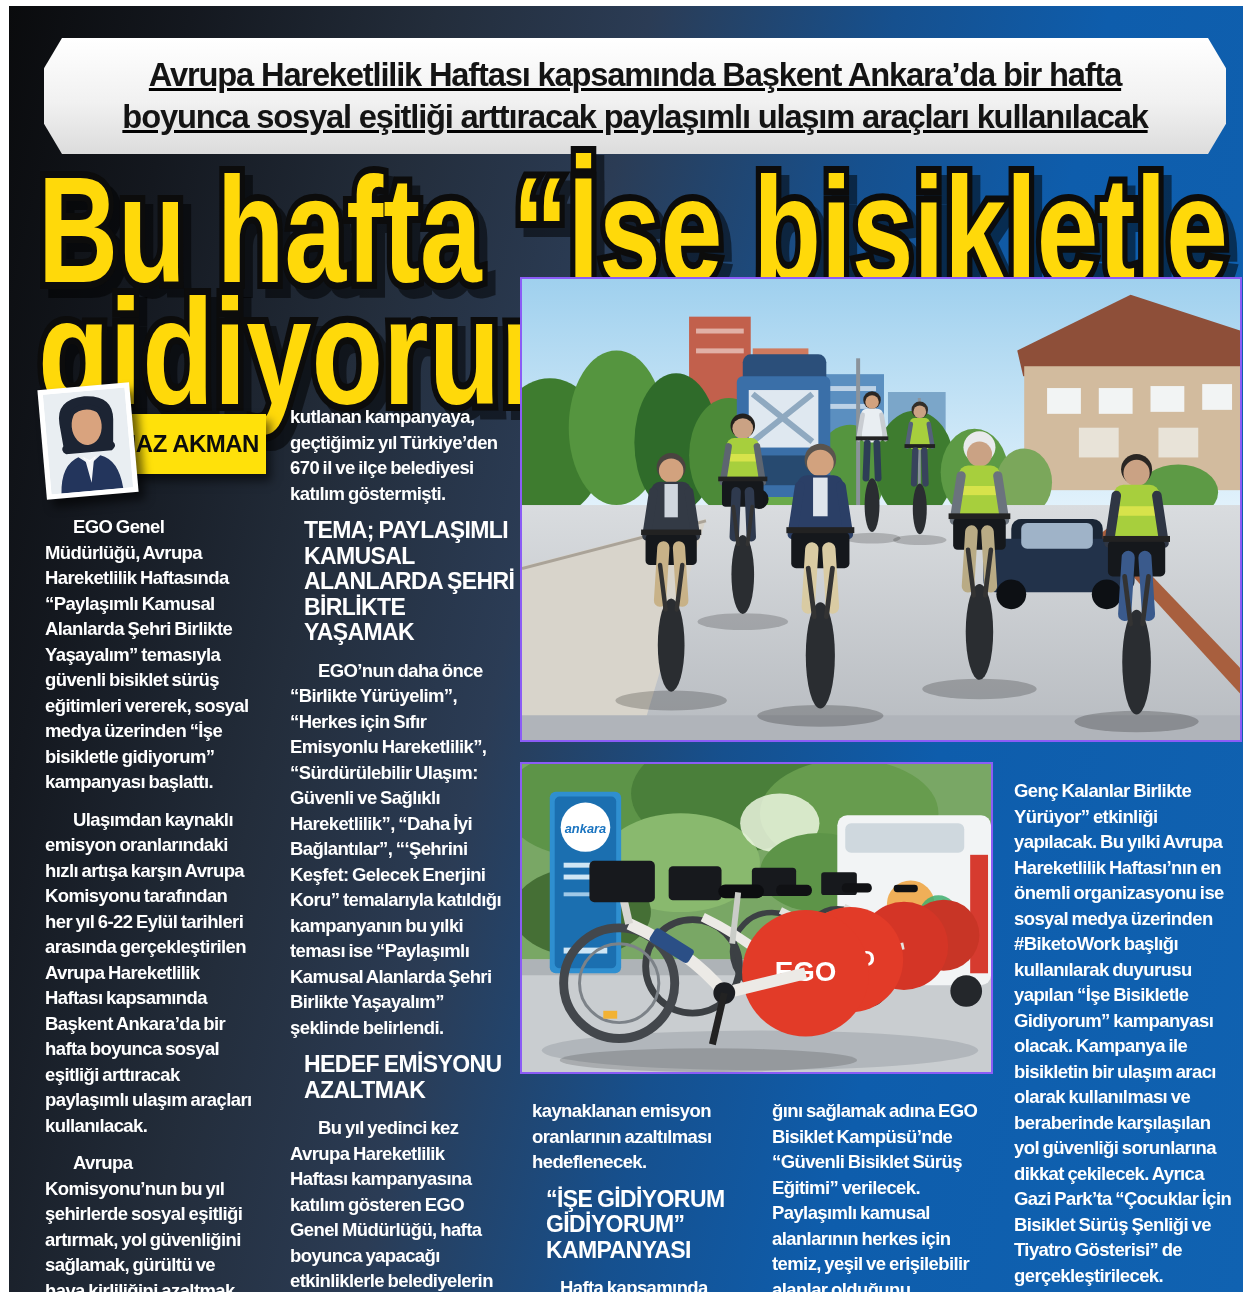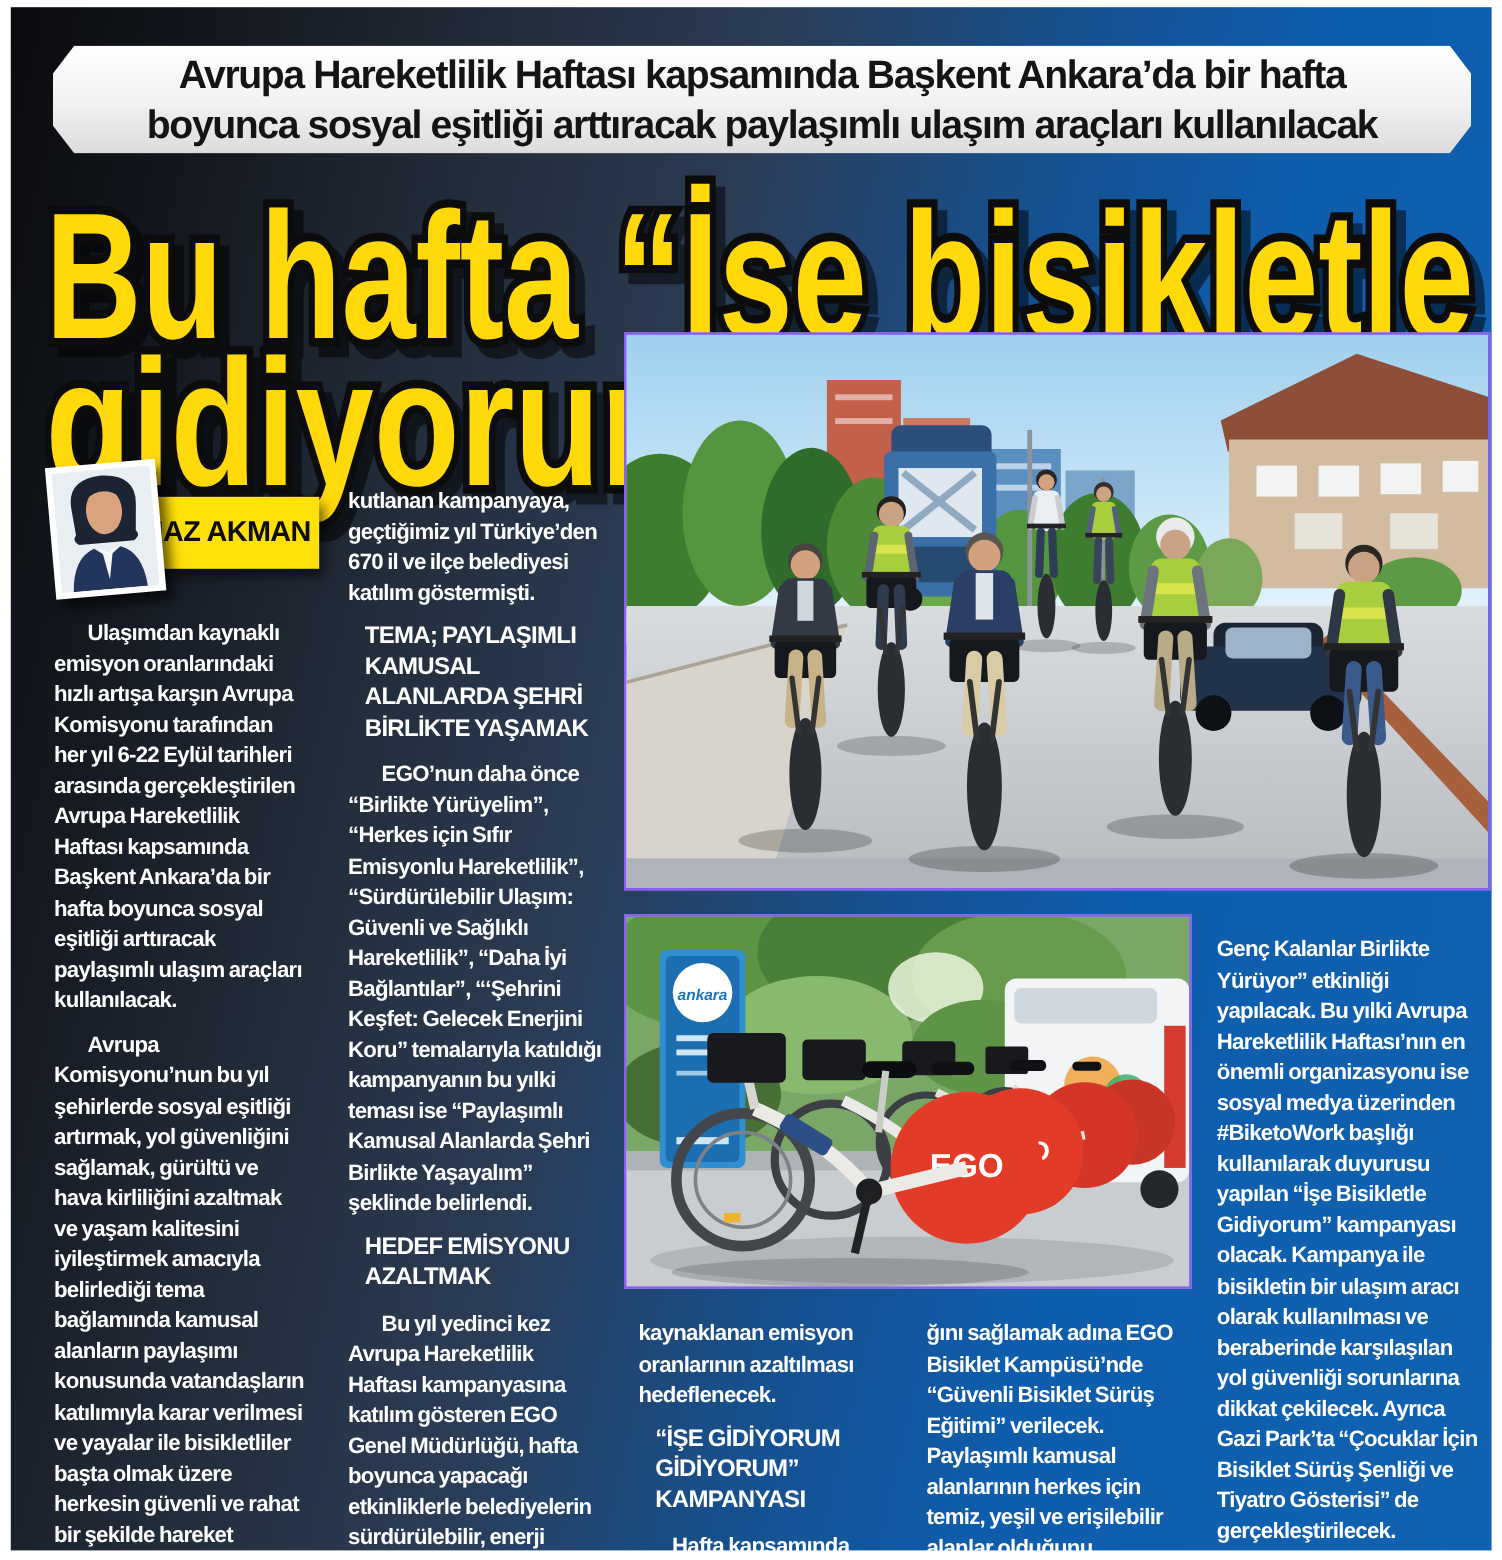--- a/index.html
+++ b/index.html
@@ -1,25 +1,25 @@
 <!DOCTYPE html>
 <html lang="tr"><head>
 <meta charset="utf-8">
 <style>
   html,body{margin:0;padding:0;background:#888;}
   .page{position:relative;width:1252px;height:1300px;background:#ffffff;overflow:hidden;
         font-family:"Liberation Sans","DejaVu Sans",sans-serif;}
   .canvas{position:absolute;left:9px;top:6px;right:9px;bottom:8px;
           background:linear-gradient(103deg,#0a0b0d 0%,#14181f 12%,#232d3b 28%,#2b3c55 42%,#16508e 58%,#0e5dac 72%,#1062b1 100%);}
   
-  .kicker{position:absolute;left:44px;top:38px;width:1182px;height:90px;
+  .kicker{position:absolute;left:44px;top:38px;width:1182px;height:116px;
           background:linear-gradient(180deg,#ffffff 0%,#f1f1f1 55%,#dcdcdc 100%);
           clip-path:polygon(18px 0,calc(100% - 18px) 0,100% 26%,100% 74%,calc(100% - 18px) 100%,18px 100%,0 74%,0 26%);
           display:flex;align-items:center;justify-content:center;
-          filter:drop-shadow(-5px 7px 5px rgba(0,0,0,.55));}
+          filter:drop-shadow(-5px 7px 5px rgba(0,0,0,.55));text-decoration:underline;}
   .kicker-text{color:#141414;font-weight:700;font-size:33px;line-height:42px;text-align:center;
                letter-spacing:-1.2px;width:1100px;transform:scaleX(.99);}
   
   .headline{position:absolute;left:28px;top:142px;width:1216px;height:310px;overflow:visible;}
   .headline text{font-family:"Liberation Sans","DejaVu Sans",sans-serif;font-weight:700;}
   .hl-shadow{fill:#000;opacity:.5;stroke:#000;stroke-width:14;paint-order:stroke;}
   .hl{fill:#ffd90a;stroke:#0c0c0c;stroke-width:14;paint-order:stroke;}
   
   .photo{position:absolute;border:2px solid #8b5cf6;box-sizing:border-box;background:#9db8c8;}
   .top-photo{left:520px;top:277px;width:722px;height:465px;}
@@ -32,21 +32,21 @@
   .byline-box span{color:#0d0d0d;font-weight:700;font-size:24px;letter-spacing:-.5px;}
   .reporter-photo{position:absolute;left:42px;top:386px;width:92px;height:110px;background:#fff;
                   padding:5px;box-sizing:border-box;transform:rotate(-5deg);
                   box-shadow:6px 8px 10px rgba(0,0,0,.6);}
   .reporter-photo svg{display:block;width:100%;height:100%;}
   
   .col{position:absolute;color:#ffffff;font-weight:700;font-size:18.5px;line-height:25.5px;
        letter-spacing:-.6px;word-spacing:-1px;}
   .col p{margin:12px;text-indent:28px;}
   .col p.p0{text-indent:0;}
-  .col h3{margin:0;padding-left:26px;font-size:20px;line-height:25.5px;font-weight:700;}
+  .col h3{margin:0;padding-left:26px;font-size:23px;line-height:25.5px;font-weight:700;}
   .col1{left:33px;top:502px;width:236px;}
   .col2{left:278px;top:392px;width:238px;}
   .colA{left:520px;top:1086px;width:236px;}
   .colB{left:760px;top:1086px;width:236px;}
   .colC{left:1002px;top:766px;width:242px;}
 </style>
 </head>
 <body>
 
 <div class="page">
@@ -263,20 +263,21 @@
         <ellipse cx="41" cy="34" rx="15" ry="19" fill="#d9a37e"></ellipse>
         <path d="M26 24 Q41 12 56 24 L56 18 Q41 8 26 18 Z" fill="#1c2433"></path>
         <path d="M10 98 Q12 70 30 64 L41 72 L52 64 Q70 70 72 98 Z" fill="#23355c"></path>
         <polygon points="34,64 41,74 48,64 41,68" fill="#ffffff"></polygon>
         <polygon points="36,64 41,90 46,64 41,70" fill="#f4f6f8"></polygon>
       </g>
     </svg>
   </div>
 
   <div class="col col1">
+      <p>EGO Genel Müdürlüğü, Avrupa Hareketlilik Haftasında “Paylaşımlı Kamusal Alanlarda Şehri Birlikte Yaşayalım” temasıyla güvenli bisiklet sürüş eğitimleri vererek, sosyal medya üzerinden “İşe bisikletle gidiyorum” kampanyası başlattı.</p>
       <p>Ulaşımdan kaynaklı emisyon oranlarındaki hızlı artışa karşın Avrupa Komisyonu tarafından her yıl 6-22 Eylül tarihleri arasında gerçekleştirilen Avrupa Hareketlilik Haftası kapsamında Başkent Ankara’da bir hafta boyunca sosyal eşitliği arttıracak paylaşımlı ulaşım araçları kullanılacak.</p>
       <p>Avrupa Komisyonu’nun bu yıl şehirlerde sosyal eşitliği artırmak, yol güvenliğini sağlamak, gürültü ve hava kirliliğini azaltmak ve yaşam kalitesini iyileştirmek amacıyla belirlediği tema bağlamında kamusal alanların paylaşımı konusunda vatandaşların katılımıyla karar verilmesi ve yayalar ile bisikletliler başta olmak üzere herkesin güvenli ve rahat bir şekilde hareket edebilmesi için farkındalık oluşturuluyor. 2002 yılından itibaren pek çok ülkede eşzamanlı</p>
     </div>
   <div class="col col2">
       <p class="p0">kutlanan kampanyaya, geçtiğimiz yıl Türkiye’den 670 il ve ilçe belediyesi katılım göstermişti.</p>
       <h3>TEMA; PAYLAŞIMLI KAMUSAL ALANLARDA ŞEHRİ BİRLİKTE YAŞAMAK</h3>
       <p>EGO’nun daha önce “Birlikte Yürüyelim”, “Herkes için Sıfır Emisyonlu Hareketlilik”, “Sürdürülebilir Ulaşım: Güvenli ve Sağlıklı Hareketlilik”, “Daha İyi Bağlantılar”, “‘Şehrini Keşfet: Gelecek Enerjini Koru” temalarıyla katıldığı kampanyanın bu yılki teması ise “Paylaşımlı Kamusal Alanlarda Şehri Birlikte Yaşayalım” şeklinde belirlendi.</p>
       <h3>HEDEF EMİSYONU AZALTMAK</h3>
       <p>Bu yıl yedinci kez Avrupa Hareketlilik Haftası kampanyasına katılım gösteren EGO Genel Müdürlüğü, hafta boyunca yapacağı etkinliklerle belediyelerin sürdürülebilir, enerji tasarrufu sağlayan, temiz ve çevreci ulaşım planlarına yönelmesi, toplu ulaşım sistemlerinin geliştirilmesi, bisiklet ve yaya yollarının artırılması amaçlarıyla farkındalık oluşturacak. Hafta kapsamında kent sakinlerinin bireysel araç kullanımı yerine alternatif ulaşım modlarını kullanması teşvik edilerek, araçlardan</p>
     </div>

